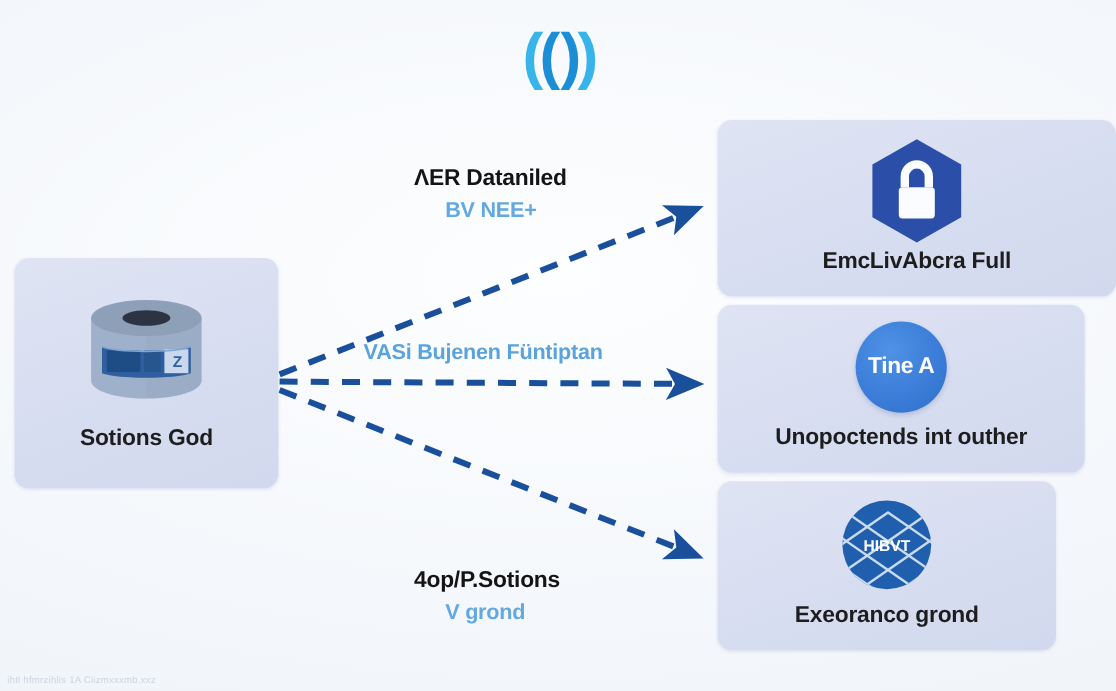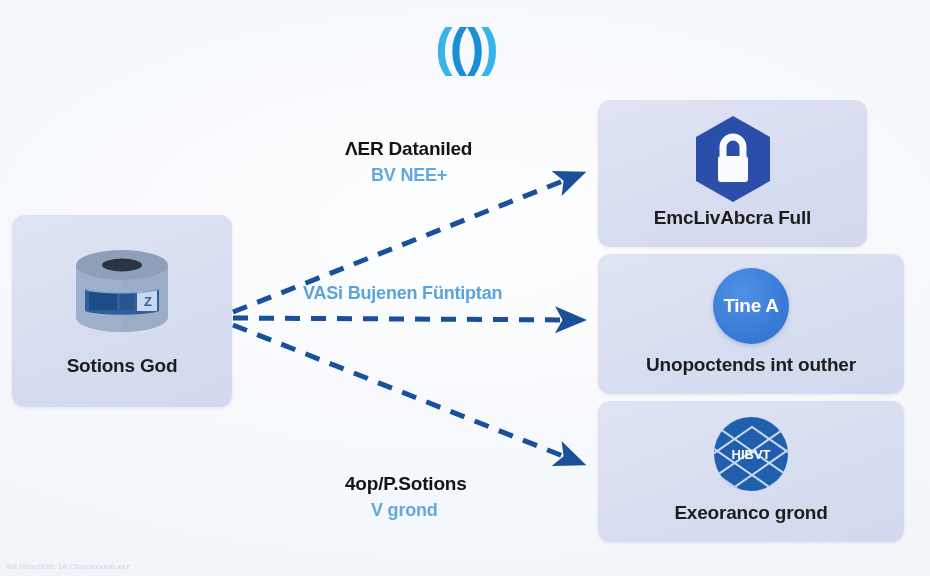--- a/index.html
+++ b/index.html
@@ -57,23 +57,23 @@
     background: linear-gradient(160deg, #dfe4f4 0%, #d7ddf0 55%, #d2d9ee 100%);
     border-radius: 12px;
     box-shadow: 0 1px 3px rgba(60, 80, 140, 0.10);
   }
   #source-panel {
     left: 12px;
     top: 215px;
     width: 220px;
     height: 192px;
   }
-  #target-panel-1 { left: 598px; top: 100px;  width: 269px; height: 147px; }
+  #target-panel-1 { left: 598px; top: 100px;  width: 332px; height: 147px; }
   #target-panel-2 { left: 598px; top: 254px;  width: 306px; height: 140px; }
-  #target-panel-3 { left: 598px; top: 401px;  width: 306px; height: 141px; }
+  #target-panel-3 { left: 598px; top: 401px;  width: 282px; height: 141px; }
 
   .panel-label {
     position: absolute;
     left: 0;
     width: 100%;
     text-align: center;
     color: #1d1d1d;
     font-size: 19px;
     font-weight: 600;
     letter-spacing: -0.2px;

